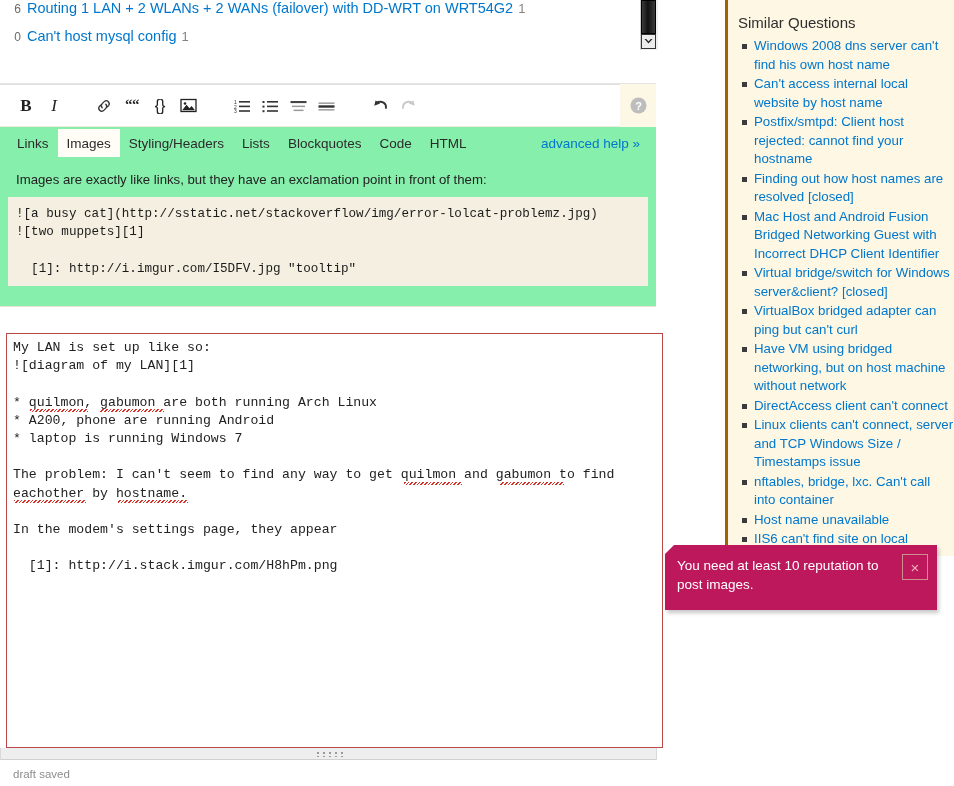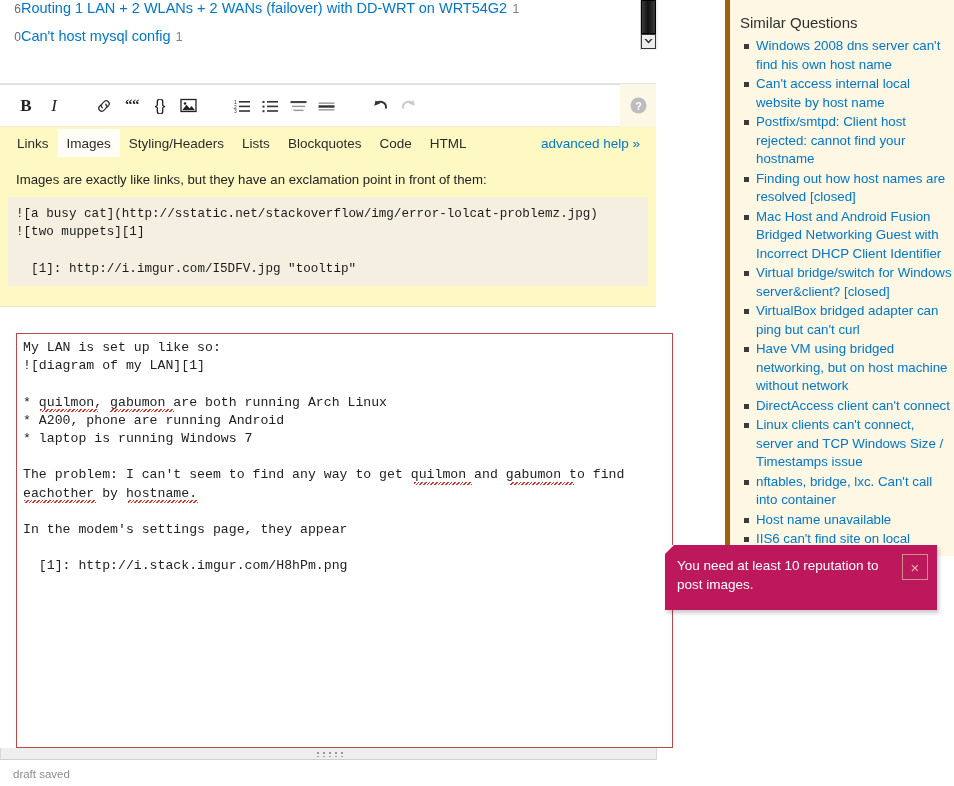--- a/index.html
+++ b/index.html
@@ -33,21 +33,21 @@
   }
   .rel-row:nth-child(1) { margin-top: 0px; }
   .rel-votes {
     width: 18px;
     text-align: right;
     color: #6a6a6a;
     font-size: 12px;
     flex: none;
   }
   .rel-title {
-    margin-left: 0;
+    margin-left: 6px;
     color: #0077cc;
     font-size: 14.5px;
     white-space: nowrap;
     cursor: pointer;
   }
   .rel-answers {
     margin-left: 5px;
     color: #848484;
     font-size: 13px;
   }
@@ -125,21 +125,21 @@
     background: #fdf7e6;
     display: flex;
     align-items: center;
     justify-content: center;
     cursor: pointer;
     flex: none;
   }
 
   
   #help-panel {
-    background: #fef9c3;
+    background: #86efac;
     border-bottom: 1px solid #ece4cf;
     padding-bottom: 10px;
   }
   #help-tabs {
     display: flex;
     align-items: center;
     height: 32px;
     padding: 0 8px;
     font-size: 13.5px;
     color: #2b2b2b;
@@ -174,21 +174,21 @@
     padding: 8px 8px 8px 8px;
     white-space: pre;
     margin: 4px 0 10px 0;
     color: #1b1b1b;
     overflow: hidden;
   }
 
   
   #wmd-input-wrap {
     position: absolute;
-    left: 16px; top: 333px;
+    left: 6px; top: 333px;
     width: 640px;
     height: 415px;
     text-decoration: underline;
   }
   #wmd-input {
     width: 657px;
     height: 415px;
     box-sizing: border-box;
     border: 1px solid #b94a48;
     background: #ffffff;
@@ -238,21 +238,21 @@
     color: #8d8d8d;
   }
 
   
   #sidebar {
     position: absolute;
     left: 725px; top: 0;
     width: 229px;
     height: 556px;
     background: #fdf7e3;
-    border-left: 5px solid #a16207;
+    border-left: 3px solid #a16207;
     box-sizing: border-box;
     overflow: hidden;
   }
   #sidebar-title {
     font-size: 15px;
     color: #2f2f2f;
     padding: 14px 0 6px 10px;
   }
   #sidebar ul {
     list-style: none;

